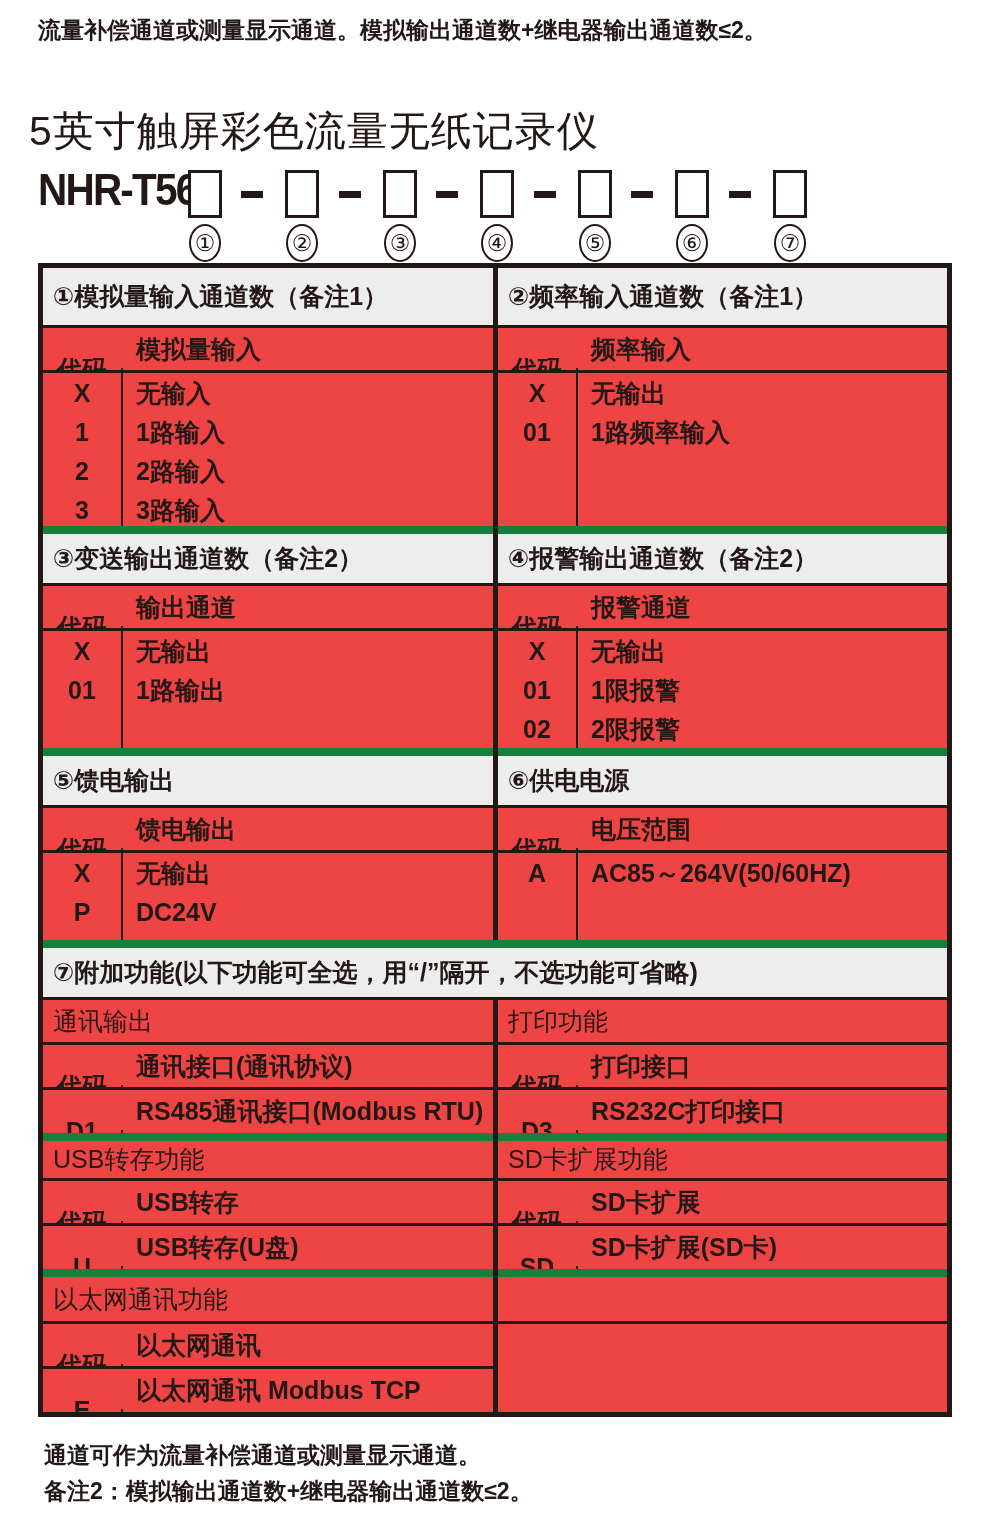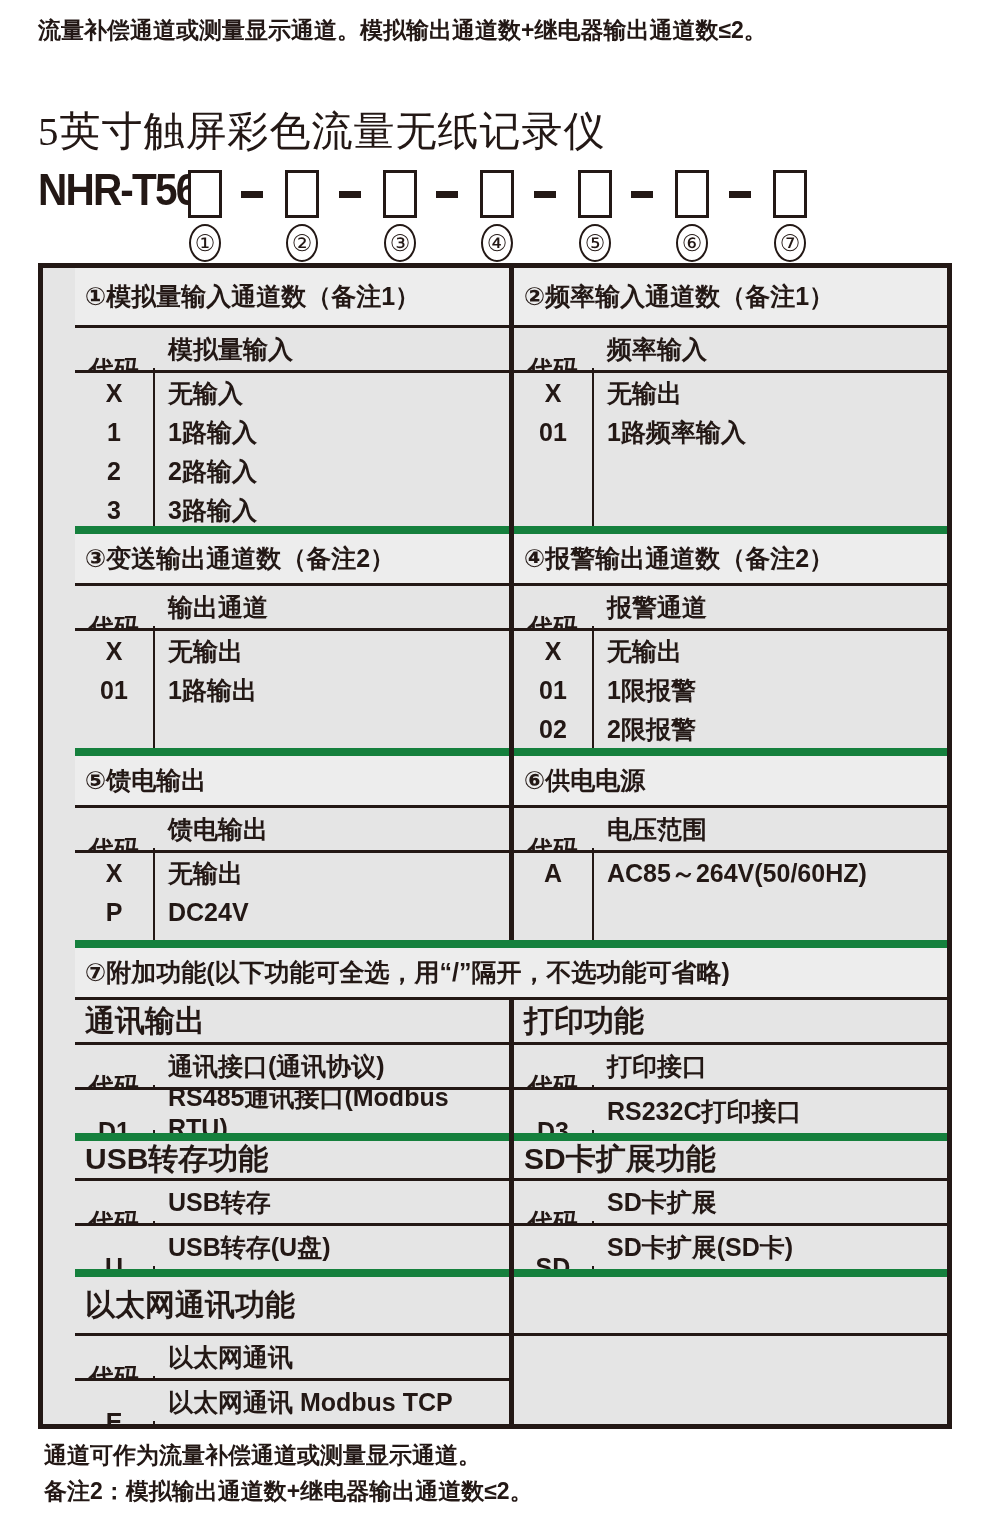--- a/index.html
+++ b/index.html
@@ -12,22 +12,22 @@
   }
 
   
   .top-note {
     position:absolute; left:38px; top:12px; width:916px;
     font-size:23px; font-weight:700; line-height:37px;
   }
 
   
   .doc-title {
-    position:absolute; left:38px; top:104px;
-    font-size:41px; font-weight:500; letter-spacing:1px;font-family:Liberation Serif, serif;
+    position:absolute; left:29px; top:104px;
+    font-size:41px; font-weight:500; letter-spacing:1px;
   }
 
   
   .model-line { position:absolute; left:38px; top:164px; width:916px; height:95px; }
   .model-prefix {
     position:absolute; left:0; top:0;
     font-size:45px; font-weight:700; letter-spacing:-2px;
     transform:scaleX(.90); transform-origin:left center; line-height:52px;
   }
   .model-box {
@@ -39,36 +39,36 @@
     position:absolute; top:60px; width:32px; height:38px;
     border:2px solid #231815; border-radius:50%;
     display:flex; align-items:center; justify-content:center;
     font-family:"DejaVu Serif","Liberation Serif",serif;
     font-size:23px; font-weight:400;
   }
 
   
   .spec-table {
     position:absolute; left:38px; top:263px; width:914px;
-    border:5px solid #231815; background:#e5e5e5;padding-left:32px;
+    border:5px solid #231815; background:#ef4444;
   }
   .part { display:flex; }
   .col-left  { width:450px; }
   .col-right { width:454px; border-left:5px solid #231815; }
 
   .band { width:100%; overflow:hidden; }
   .bt3 { border-top:3px solid #231815; }
   .bt4 { border-top:8px solid #15803d; }
 
   .band-title {
     background:#ededed; display:flex; align-items:center;
     padding-left:10px; font-size:25px; font-weight:700; letter-spacing:0px;
   }
   .h57 { height:57px; }
-  .h47 { height:64px; }
+  .h47 { height:52px; }
   .h46 { height:46px; }
   .h45 { height:45px; }
   .h91 { height:91px; }
   .hb156 { height:156px; }
   .hb120 { height:120px; }
   .hb90 { height:90px; }
 
   .band-sub, .band-data { display:flex; font-size:25px; font-weight:700; }
   .code-cell {
     width:80px; border-right:2px solid #231815;
@@ -79,21 +79,21 @@
   .band-body { display:flex; font-size:25px; font-weight:600; }
   .body-codes {
     width:80px; border-right:2px solid #231815; flex:none;
     text-align:center; padding-top:1px;
   }
   .body-labels { flex:1; padding-left:13px; padding-top:1px; }
   .bline { height:39px; line-height:39px; white-space:nowrap; }
 
   .group-header {
     display:flex; align-items:center; padding-left:10px;
-    font-size:30px; font-weight:700;
+    font-size:25px; font-weight:400;
   }
   .band-data { font-weight:600; }
 
   
   .bottom-notes {
     position:absolute; left:44px; top:1437px; width:920px;
     font-size:23px; font-weight:700; line-height:36px;
   }
 </style>
 </head>

